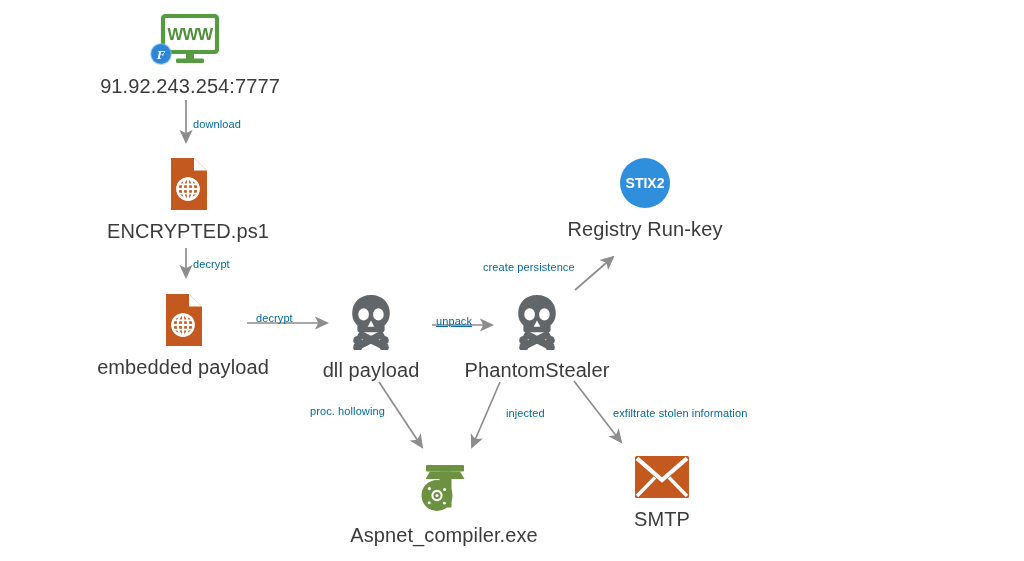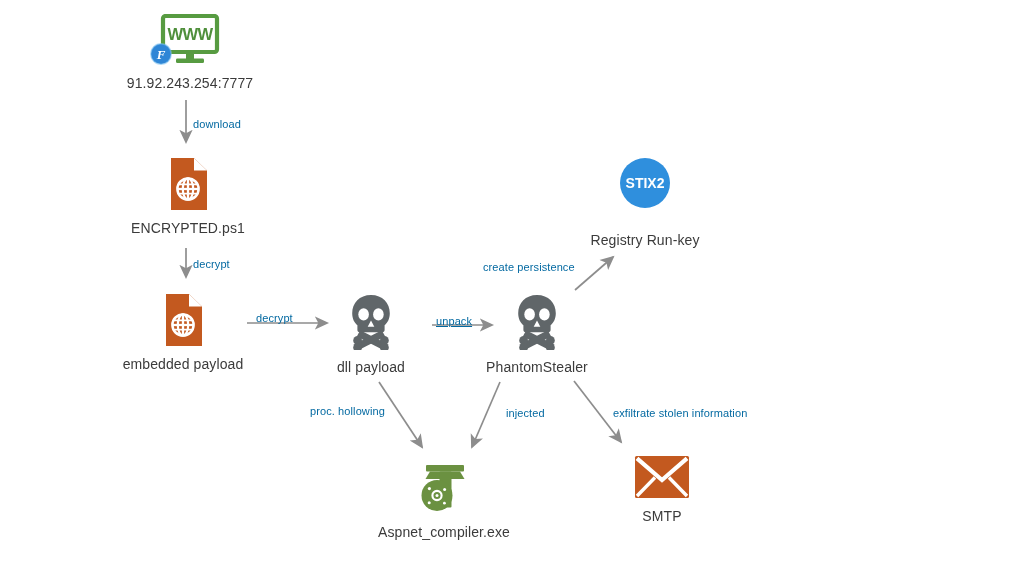--- a/index.html
+++ b/index.html
@@ -42,21 +42,21 @@
     width: 220px;
     margin-left: -110px;
   }
   .node-icon {
     display: block;
     line-height: 0;
     position: relative;
   }
   .node-label {
     margin-top: 9px;
-    font-size: 14px;
+    font-size: 20px;
     color: #3b3b3b;
     text-align: center;
     white-space: nowrap;
     letter-spacing: 0.1px;
   }
 
   
   .edge-label {
     position: absolute;
     font-size: 11px;
@@ -191,21 +191,21 @@
           <circle cx="40.4" cy="53.6" r="4.4"></circle>
         </g>
         <ellipse cx="19.6" cy="20.4" rx="5.3" ry="6.1" fill="#ffffff"></ellipse>
         <ellipse cx="34.4" cy="20.4" rx="5.3" ry="6.1" fill="#ffffff"></ellipse>
         <path d="M27,26.5 l3.3,6.2 h-6.6 Z" fill="#ffffff"></path>
       </svg>
     </div>
     <div class="node-label">PhantomStealer</div>
   </div>
 
-  <div class="node" style="left:645px; top:157px;gap:14px;">
+  <div class="node" style="left:645px; top:157px;">
     <div class="node-icon">
       <svg width="52" height="52" viewBox="0 0 52 52">
         <circle cx="26" cy="26" r="25" fill="#2f8fdd"></circle>
         <text x="26" y="31" text-anchor="middle" font-family="'Liberation Sans', sans-serif" font-size="14" font-weight="bold" fill="#ffffff">STIX2</text>
       </svg>
     </div>
     <div class="node-label">Registry Run-key</div>
   </div>
 
   <div class="node" style="left:444px; top:463px;">

